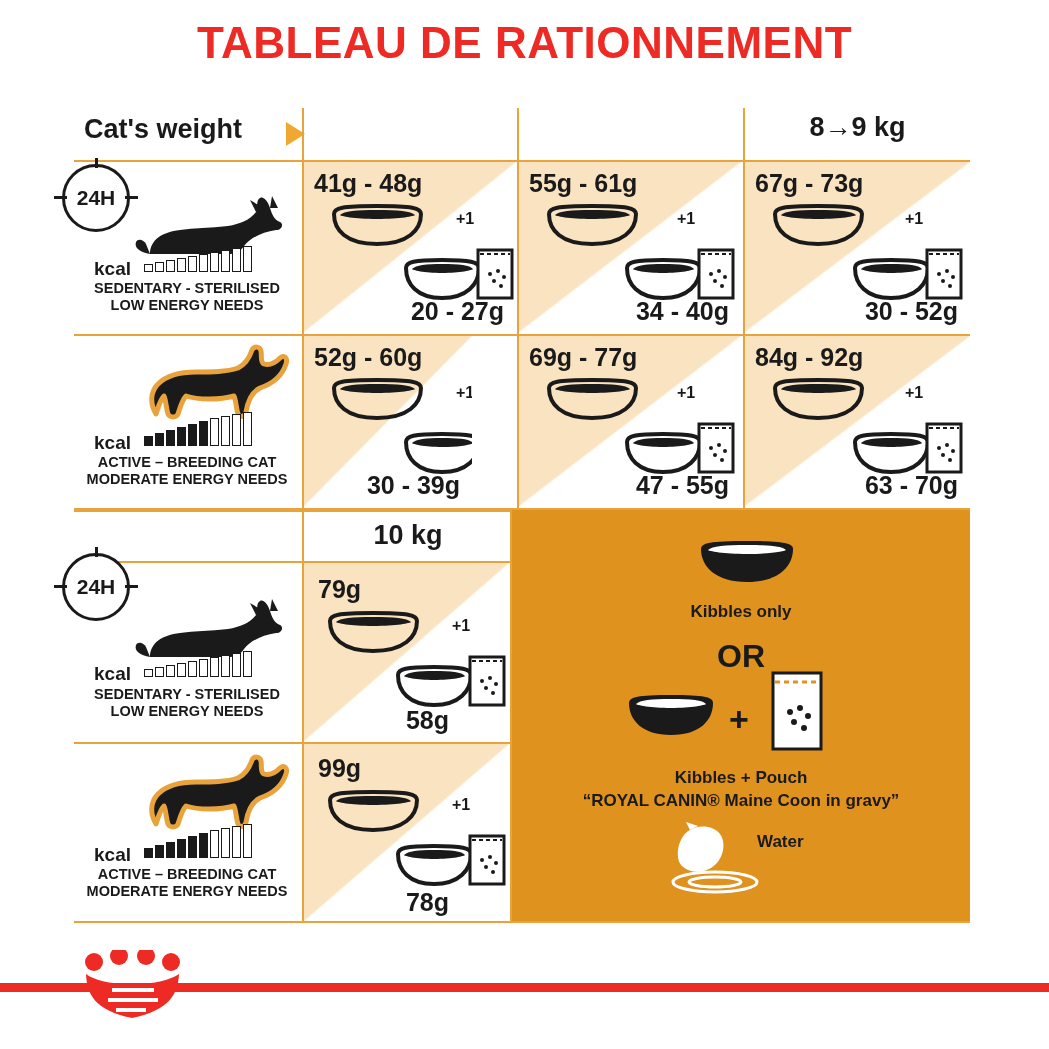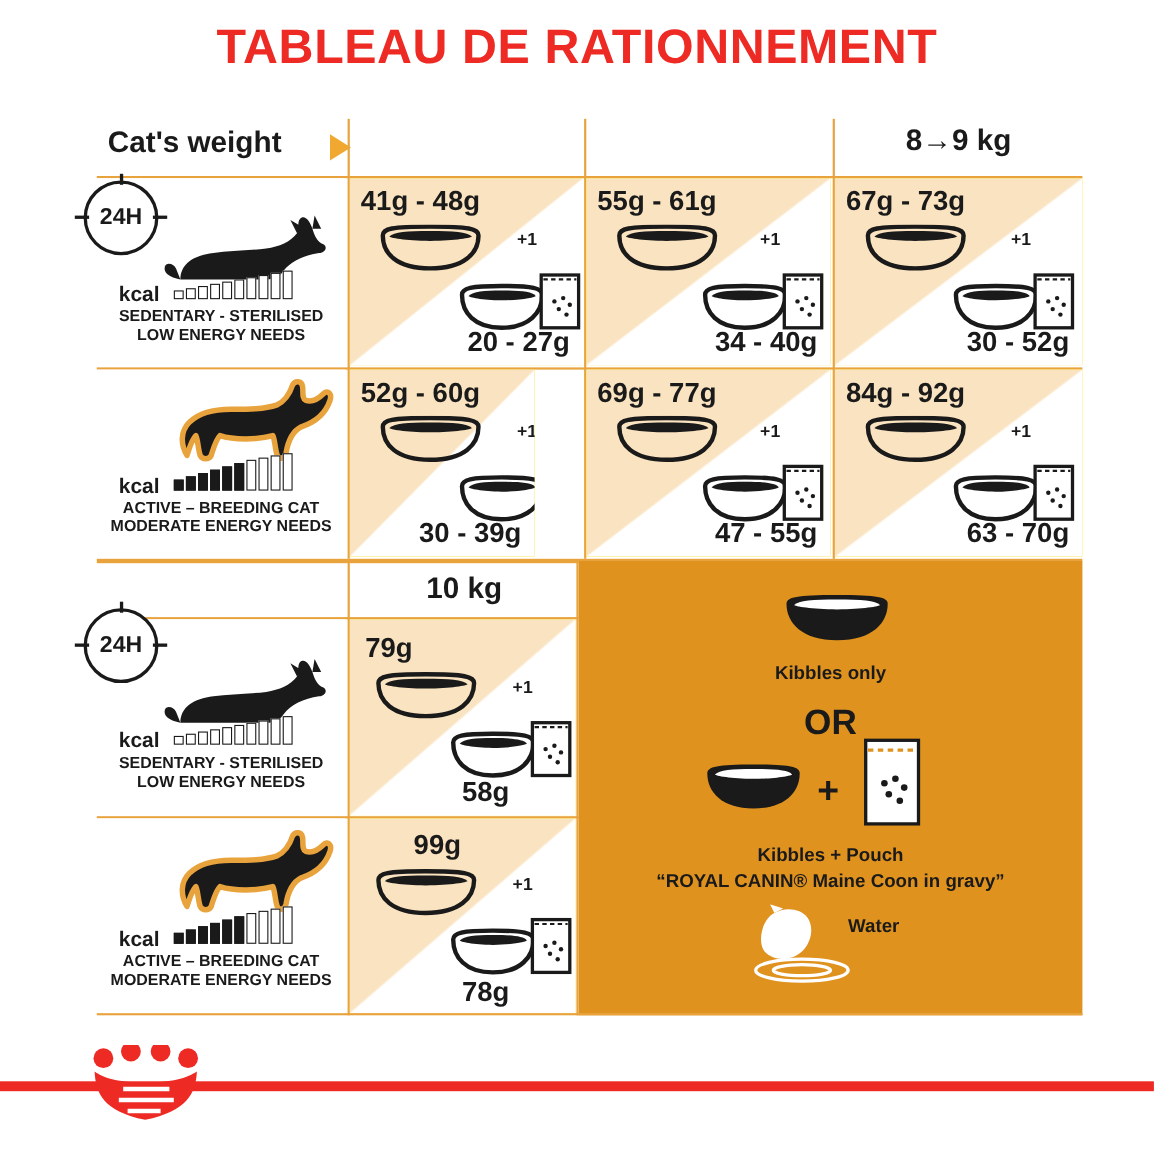--- a/index.html
+++ b/index.html
@@ -14,21 +14,21 @@
     position:absolute;top:18px;left:0;width:1049px;
     text-align:center;
     color:#ee2a24;
     font-size:44px;
     font-weight:bold;
     letter-spacing:0.5px;
   }
   
   .table{
     position:absolute;
-    left:88px;top:108px;
+    left:74px;top:108px;
     width:896px;height:815px;
   }
   .hdr{
     position:absolute;left:0;top:0;width:896px;height:52px;
   }
   .hdr-label{
     position:absolute;left:10px;top:6px;
     font-size:27px;font-weight:bold;color:#1a1a1a;
   }
   .tri-right{
@@ -448,21 +448,21 @@
         <span style="height:28px;"></span>
         <span style="height:30px;"></span>
       <span style="height:32px;"></span>
     </div>
     <div class="desc-txt" style="left:0;top:122px;">ACTIVE – BREEDING CAT</div>
     <div class="desc-txt" style="left:0;top:139px;">MODERATE ENERGY NEEDS</div>
   </div>
 
   <div class="cell" style="left:230px;top:636px;width:205px;height:177px;">
     <div class="beige"></div>
-    <div class="topval" style="left:14px;top:10px;margin-left:44px;">99g</div>
+    <div class="topval" style="left:14px;top:10px;">99g</div>
     <svg class="bowl-top" style="left:22px;top:46px;" width="95" height="44" viewBox="0 0 95 44">
       <path d="M4 10 C4 4 12 2 47 2 C82 2 91 4 91 10 C91 26 78 40 47 40 C16 40 4 26 4 10 Z" fill="none" stroke="#1a1a1a" stroke-width="4"></path>
       <path d="M10 11 C14 7 26 6 47 6 C68 6 81 7 85 11 C85 12 70 15 47 15 C24 15 10 12 10 11 Z" fill="#1a1a1a"></path>
     </svg>
     <div class="plus1" style="left:148px;top:52px;">+1</div>
     <svg class="bowl-bot" style="left:90px;top:86px;" width="116" height="62" viewBox="0 0 116 62">
       <path d="M4 24 C4 18 12 16 40 16 C68 16 77 18 77 24 C77 40 65 54 40 54 C15 54 4 40 4 24 Z" fill="none" stroke="#1a1a1a" stroke-width="4"></path>
       <path d="M10 25 C14 21 24 20 40 20 C57 20 68 21 71 25 C71 26 58 29 40 29 C22 29 10 26 10 25 Z" fill="#1a1a1a"></path>
       <rect x="76" y="6" width="34" height="48" fill="#ffffff" stroke="#1a1a1a" stroke-width="3"></rect>
       <path d="M78 10 h30" stroke="#1a1a1a" stroke-width="2" stroke-dasharray="4 3"></path>

